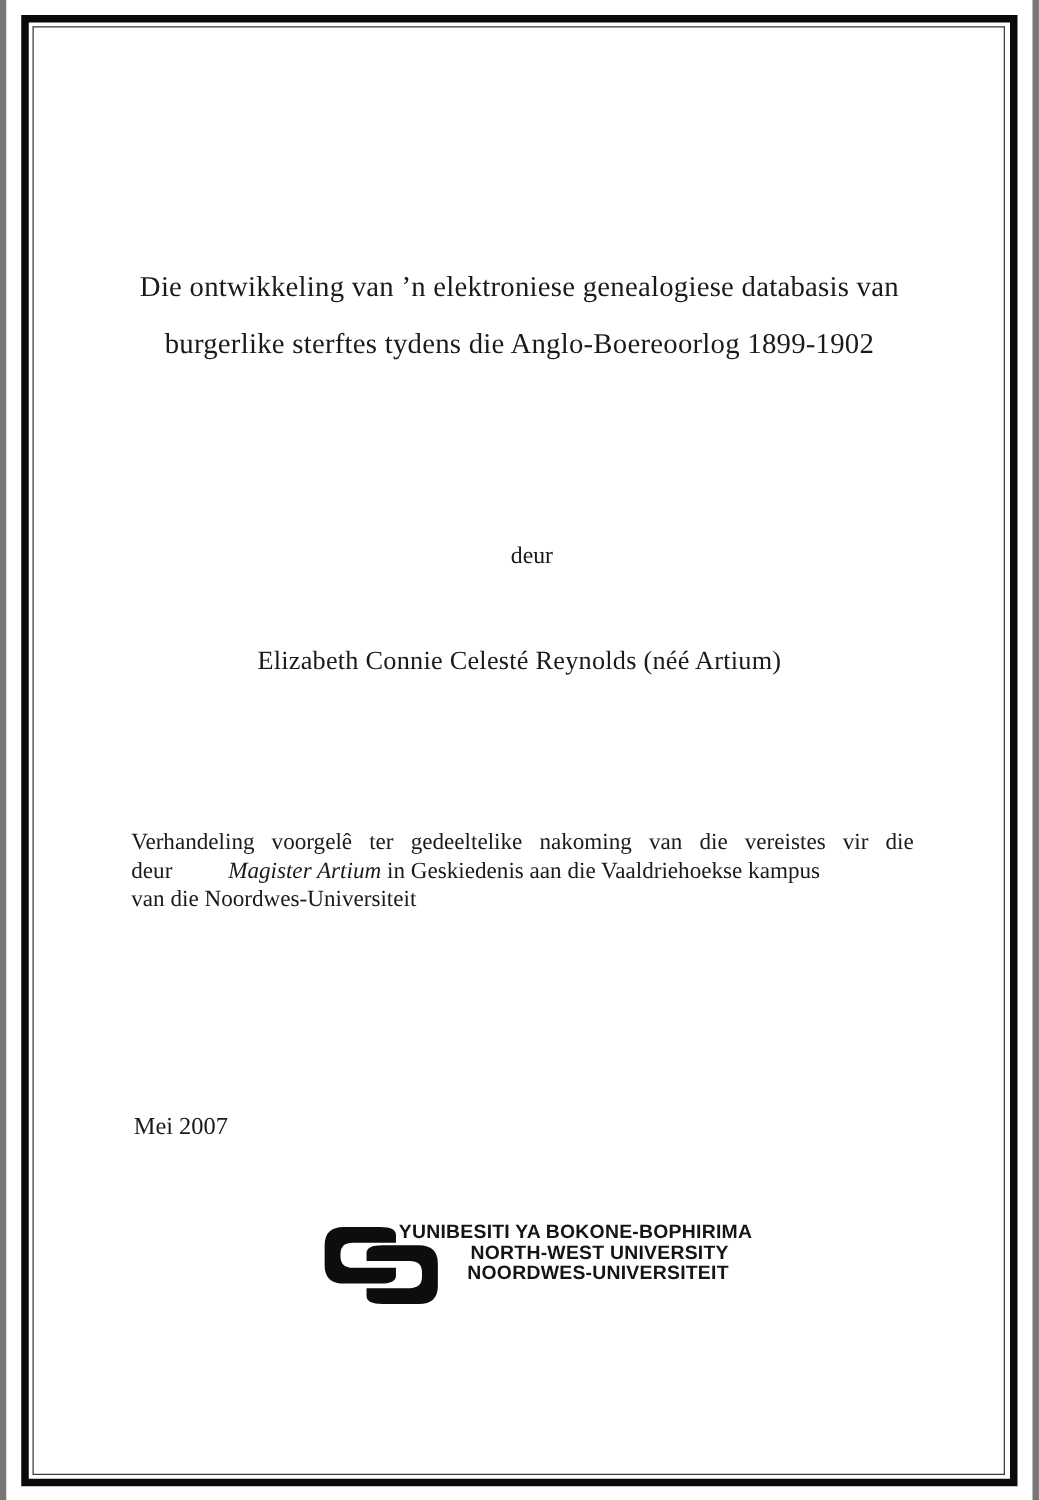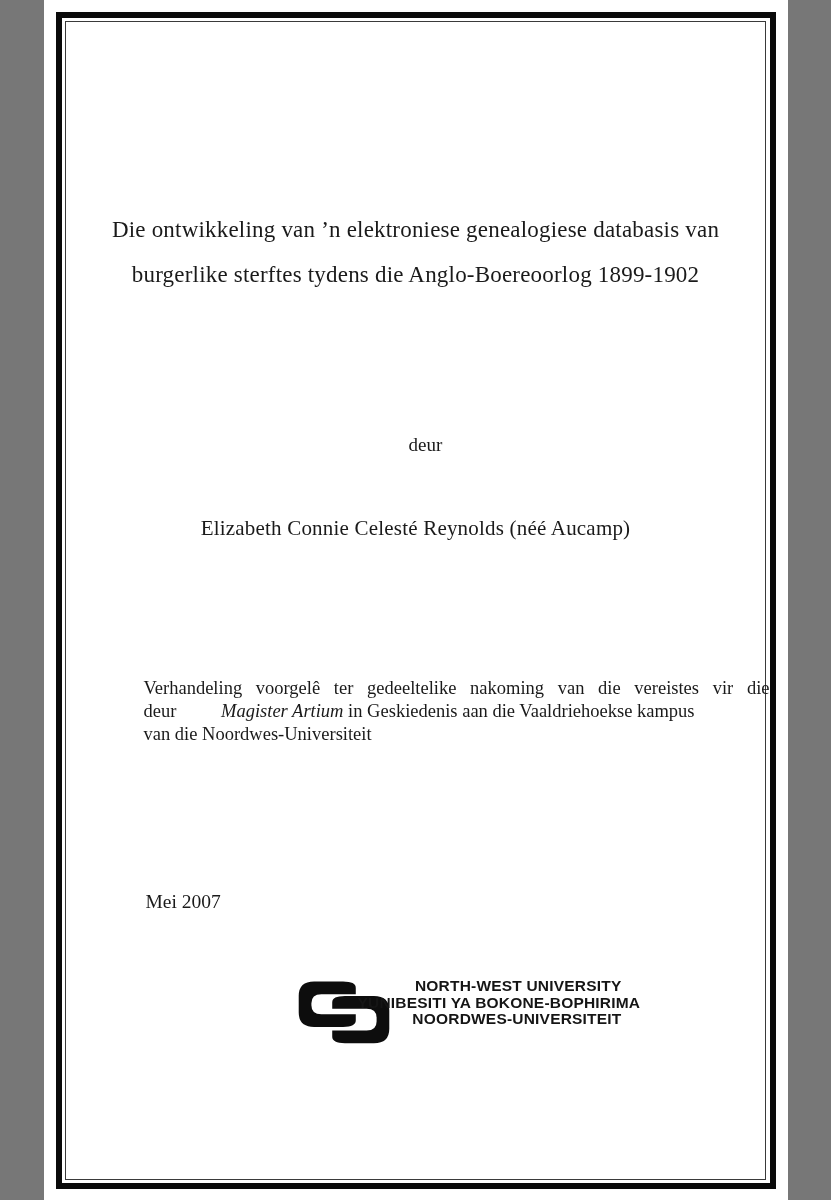--- a/index.html
+++ b/index.html
@@ -2,21 +2,21 @@
 <html><head>
 <meta charset="utf-8">
 <style>
   html, body {
     margin: 0;
     padding: 0;
     background: #777;
   }
   .page {
     position: relative;
-    width: 744px;
+    width: 821px;
     height: 1200px;
     background: #ffffff;
     margin: 0 auto;
     overflow: hidden;
     font-family: "Liberation Serif", "DejaVu Serif", serif;
     color: #1a1a1a;
   }
   .frame-outer {
     position: absolute;
     left: 12px; top: 12px; right: 12px; bottom: 11px;
@@ -59,21 +59,20 @@
     position: absolute;
     left: 100px;
     width: 626px;
     top: 663px;
     font-size: 18.5px;
     line-height: 23px;
   }
   .submission .justified {
     text-align: justify;
     text-align-last: justify;
-    margin-top: 14px;
   }
   .submission .italic {
     font-style: italic;
     margin-left: 40px;
   }
   .supervisor-block {
     position: absolute;
     left: 102px;
     top: 888px;
     font-size: 19.5px;
@@ -116,21 +115,21 @@
   <div class="frame-outer"></div>
   <div class="frame-inner"></div>
 
   <div class="title-block">
     <div>Die ontwikkeling van ’n elektroniese genealogiese databasis van</div>
     <div>burgerlike sterftes tydens die Anglo-Boereoorlog 1899-1902</div>
   </div>
 
   <div class="byline">deur</div>
 
-  <div class="author">Elizabeth Connie Celesté Reynolds (néé Aucamp)</div>
+  <div class="author">Elizabeth Connie Celesté Reynolds (néé Artium)</div>
 
   <div class="submission">
     <div class="justified">Verhandeling voorgelê ter gedeeltelike nakoming van die vereistes vir die</div>
     <div><span>deur </span><span class="italic">Magister Artium</span><span> in Geskiedenis aan die Vaaldriehoekse kampus</span></div>
     <div>van die Noordwes-Universiteit</div>
   </div>
 
   <div class="supervisor-block">
     <div>Mei 2007</div>
   </div>
@@ -138,19 +137,19 @@
   <div class="logo-block">
     <svg class="logo-mark" viewBox="0 0 106 78" xmlns="http://www.w3.org/2000/svg" aria-hidden="true">
 
       <path fill="#0d0d0d" d="M54,22 L86,22 Q103,22 103,38 L103,58 Q103,74 86,74 L54,74 Q40,74 40,67
            L40,60 L78,60 Q89,60 89,50 L89,46 Q89,36 78,36 L40,36 L40,29 Q40,22 54,22 Z"></path>
 
       <path fill="#0d0d0d" d="M20,6 L52,6 Q66,6 66,13 L66,20 L28,20 Q17,20 17,30 L17,32 Q17,42 28,42
            L66,42 L66,49 Q66,56 52,56 L20,56 Q3,56 3,40 L3,22 Q3,6 20,6 Z"></path>
     </svg>
     <div class="logo-text">
+      <div>YUNIBESITI YA BOKONE-BOPHIRIMA</div>
       <div>NORTH-WEST UNIVERSITY</div>
-      <div>YUNIBESITI YA BOKONE-BOPHIRIMA</div>
       <div>NOORDWES-UNIVERSITEIT</div>
     </div>
   </div>
 
 </div>
 
 </body></html>

